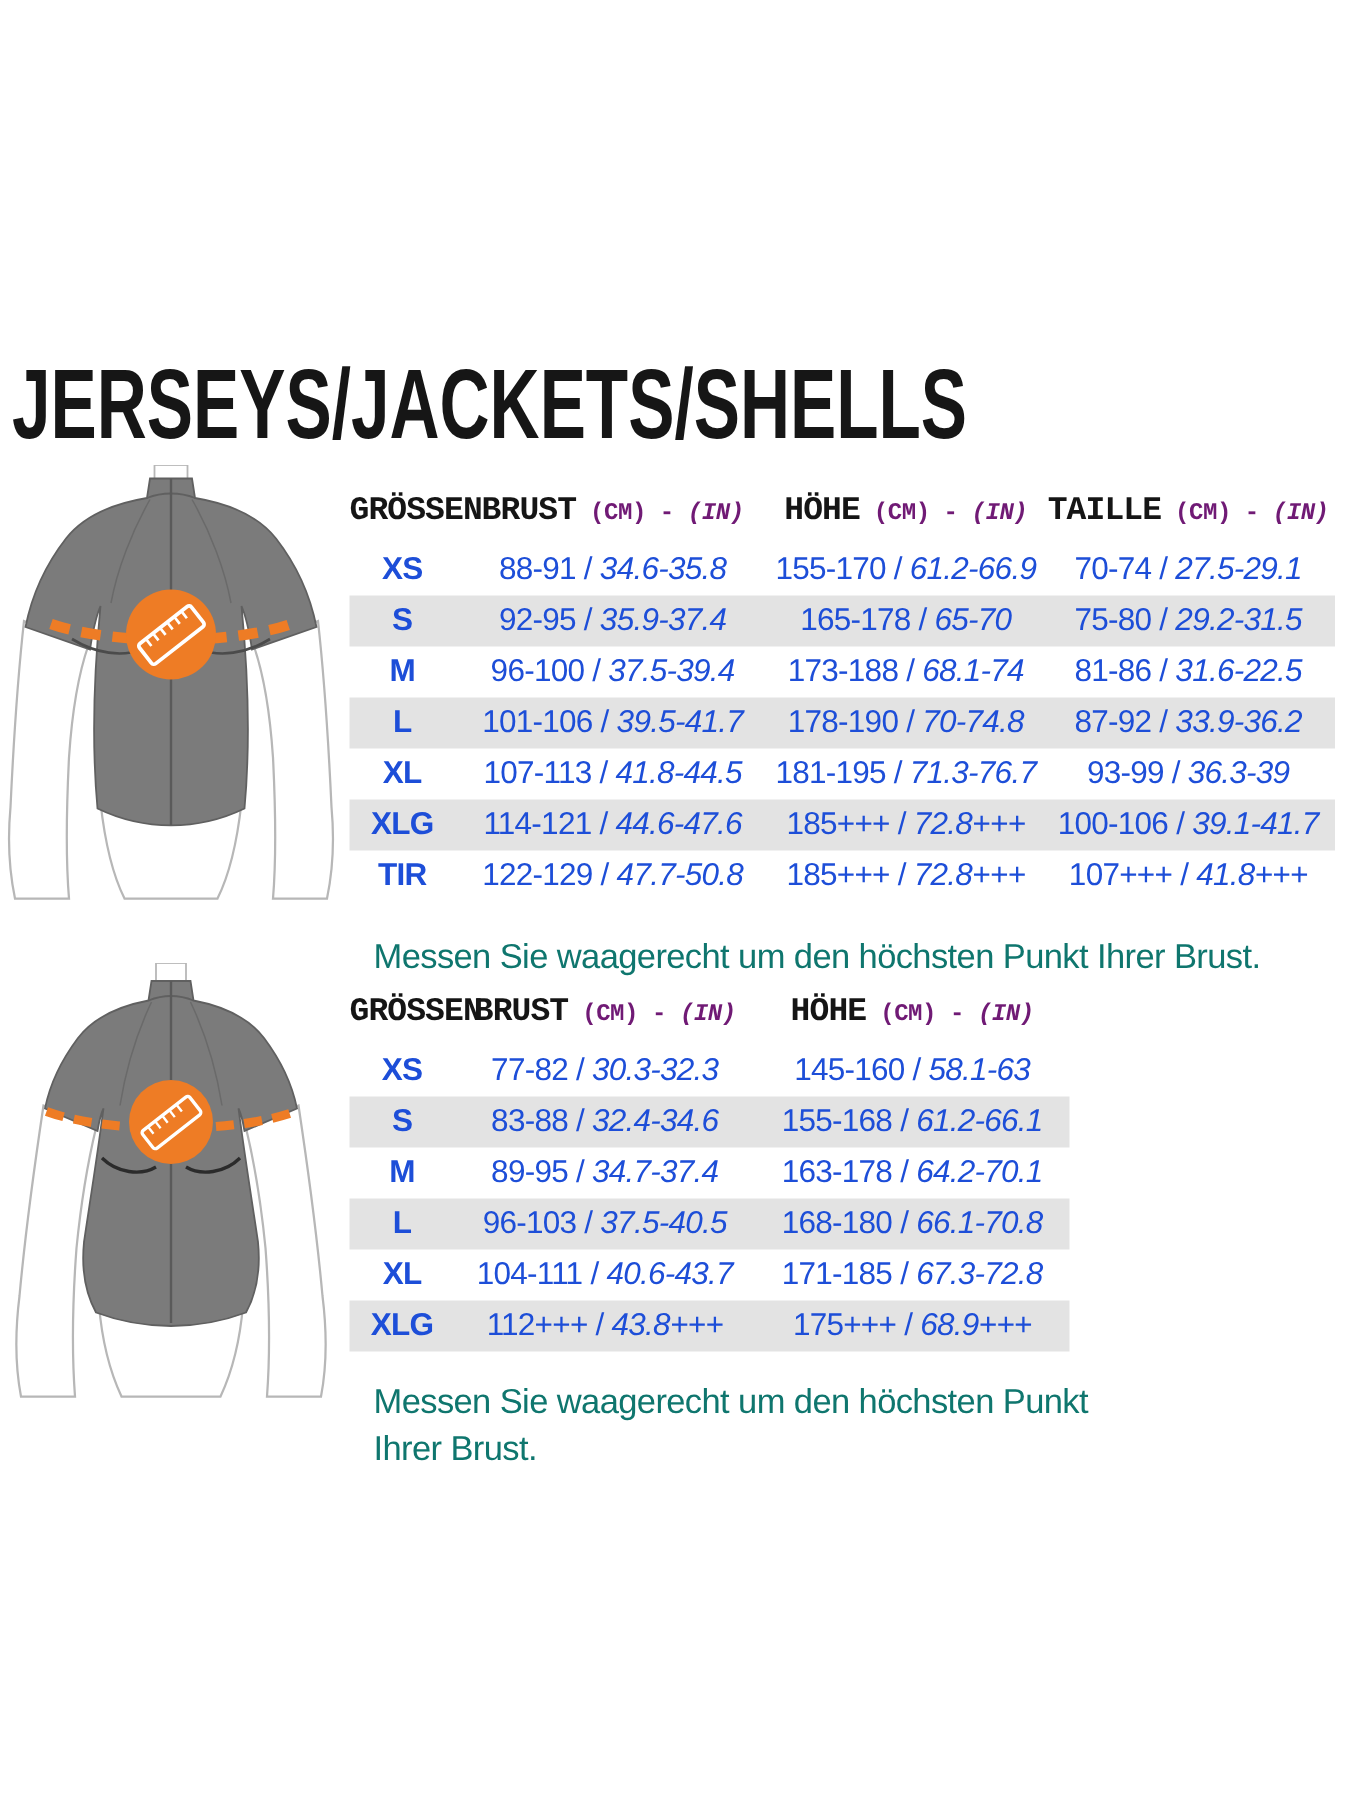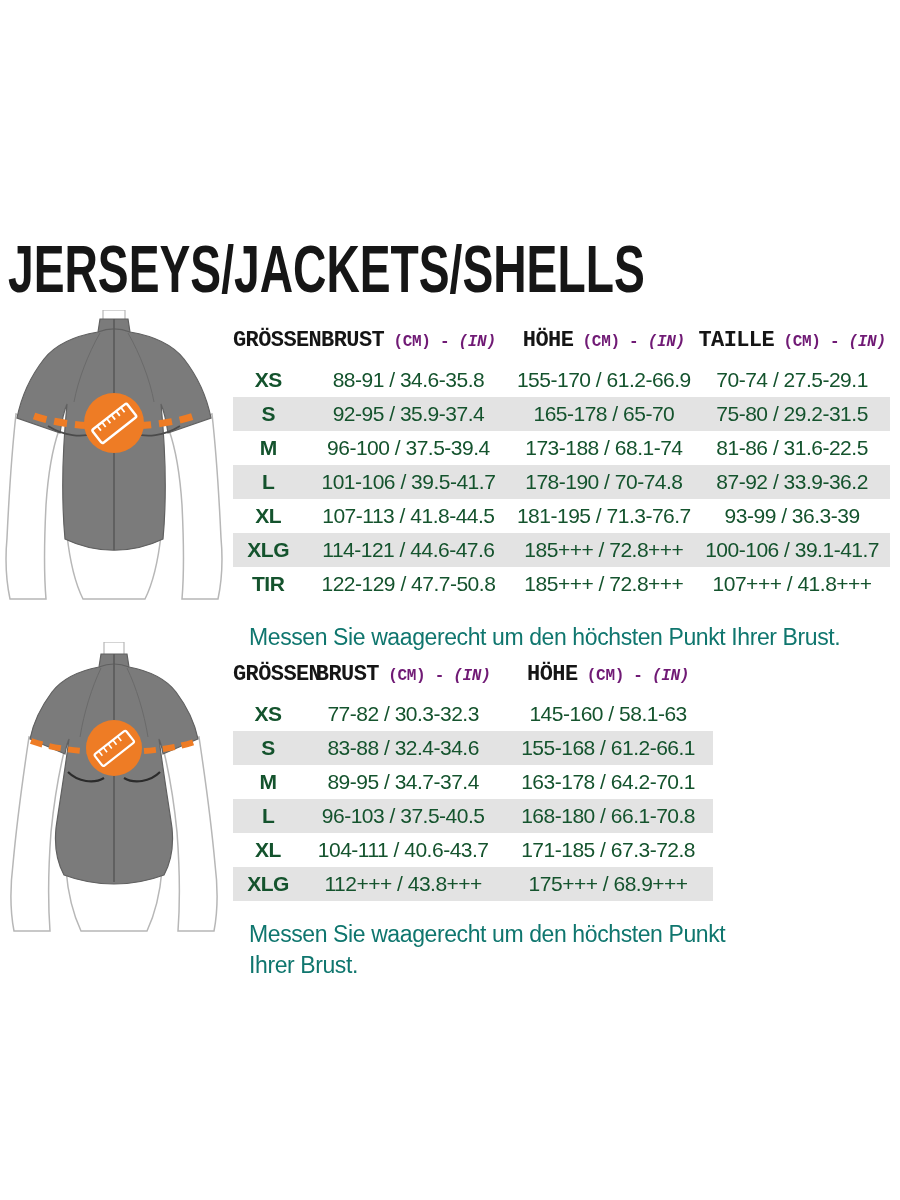--- a/index.html
+++ b/index.html
@@ -22,23 +22,23 @@
   .thead{display:flex;height:45px;align-items:center;font-family:Liberation Mono, monospace;}
   .trow{display:flex;height:34px;align-items:center;}
   .trow.stripe{background:var(--stripe,#e3e3e3);}
   .th,.td{flex:0 0 auto;box-sizing:border-box;text-align:center;white-space:nowrap;overflow:visible;}
   .t1 .col0{width:10.7%;} .t1 .col1{width:32%;} .t1 .col2{width:27.5%;} .t1 .col3{width:29.8%;}
   .t2 .col0{width:14.6%;} .t2 .col1{width:41.7%;} .t2 .col2{width:43.7%;}
   .thead .col0{text-align:left;}
   .h-label{font-weight:bold;font-size:22px;letter-spacing:-0.6px;color:#151515;}
   .h-unit{font-weight:bold;font-size:16px;letter-spacing:-0.3px;color:#701a75;}
   .h-in{font-style:italic;}
-  .td{font-size:21px;letter-spacing:-0.5px;color:#14532d;}
+  .td{font-size:21px;letter-spacing:-0.5px;color:#1d4ed8;}
   .td.size{font-weight:bold;}
-  .td .in{}
+  .td .in{font-style:italic;}
   .note{position:absolute;margin:16px;font-size:23px;letter-spacing:-0.4px;color:#0f766e;line-height:31px;}
   .note.n1{left:233px;top:606px;width:662px;}
   .note.n2{left:233px;top:903px;width:505px;}
 </style>
 </head>
 <body>
 
 <div class="canvas">
 
   <h1 class="title">JERSEYS/JACKETS/SHELLS</h1>

